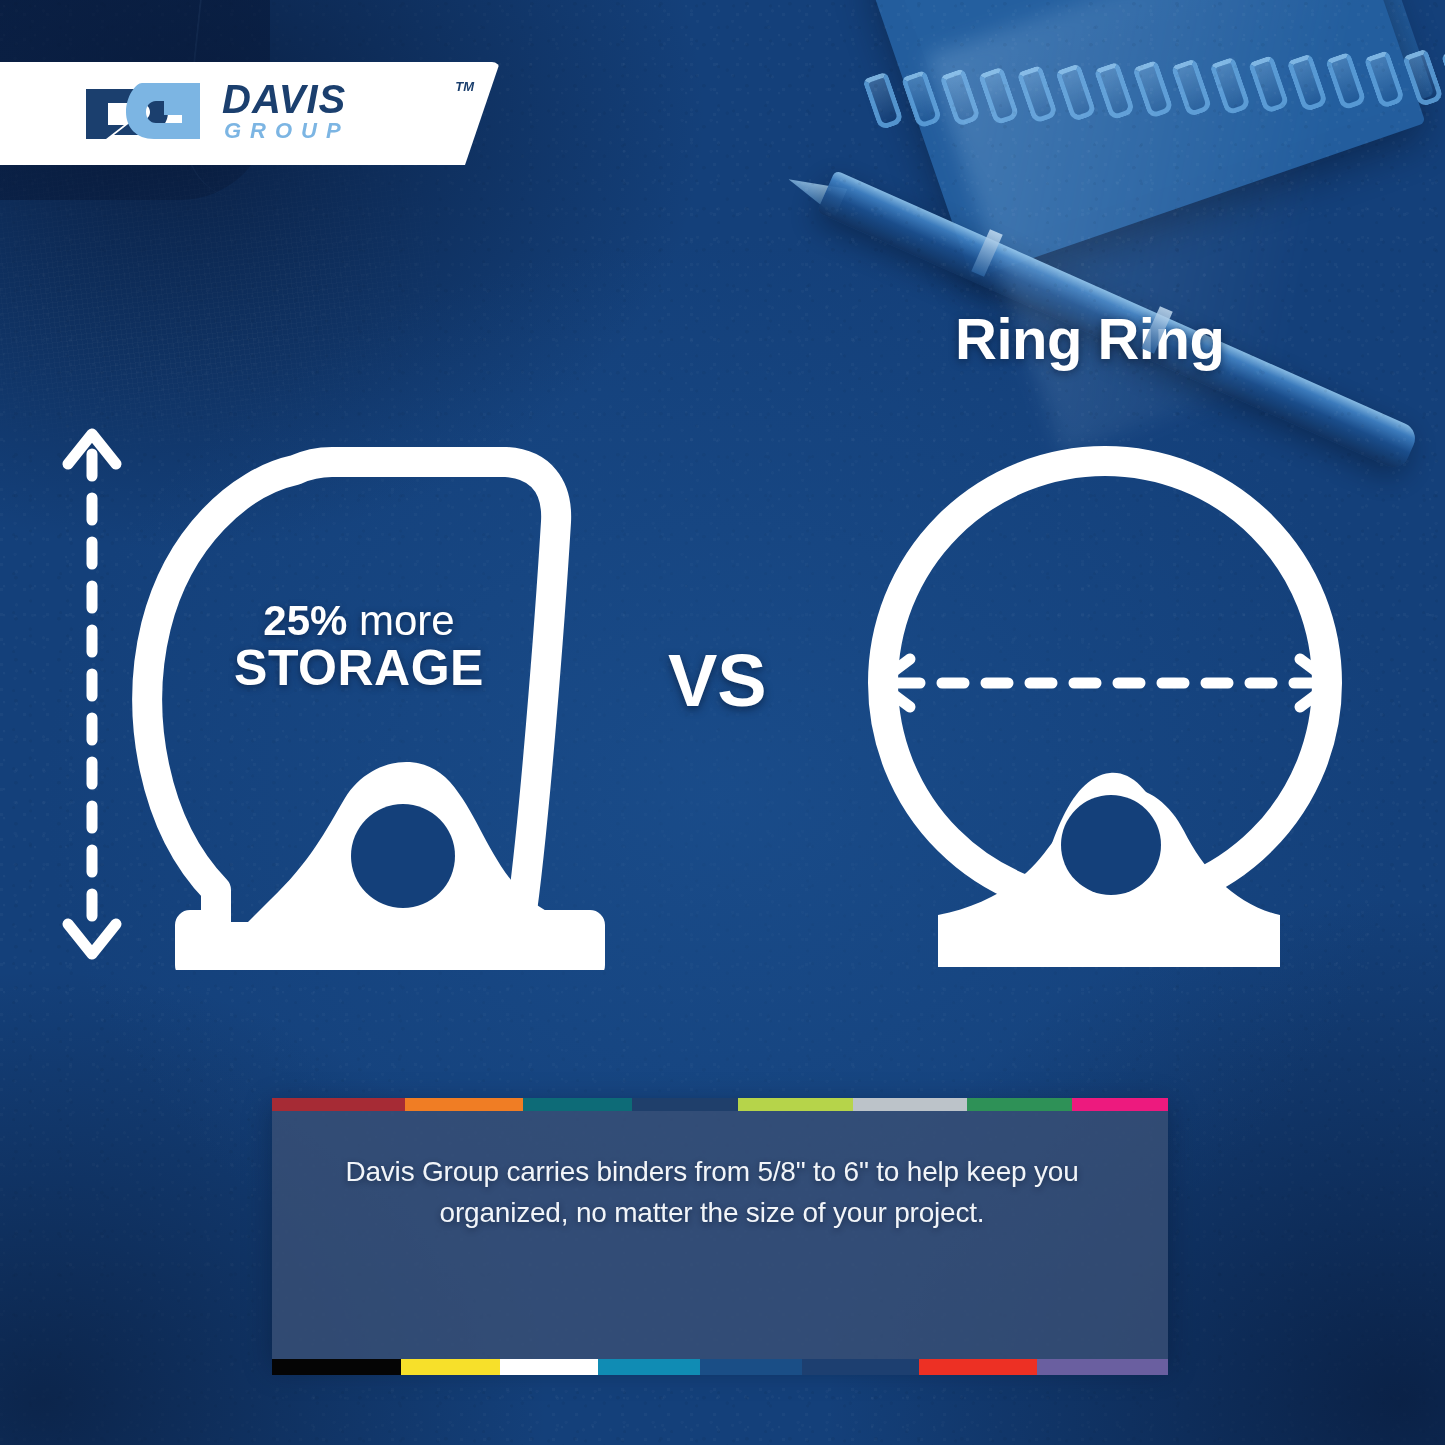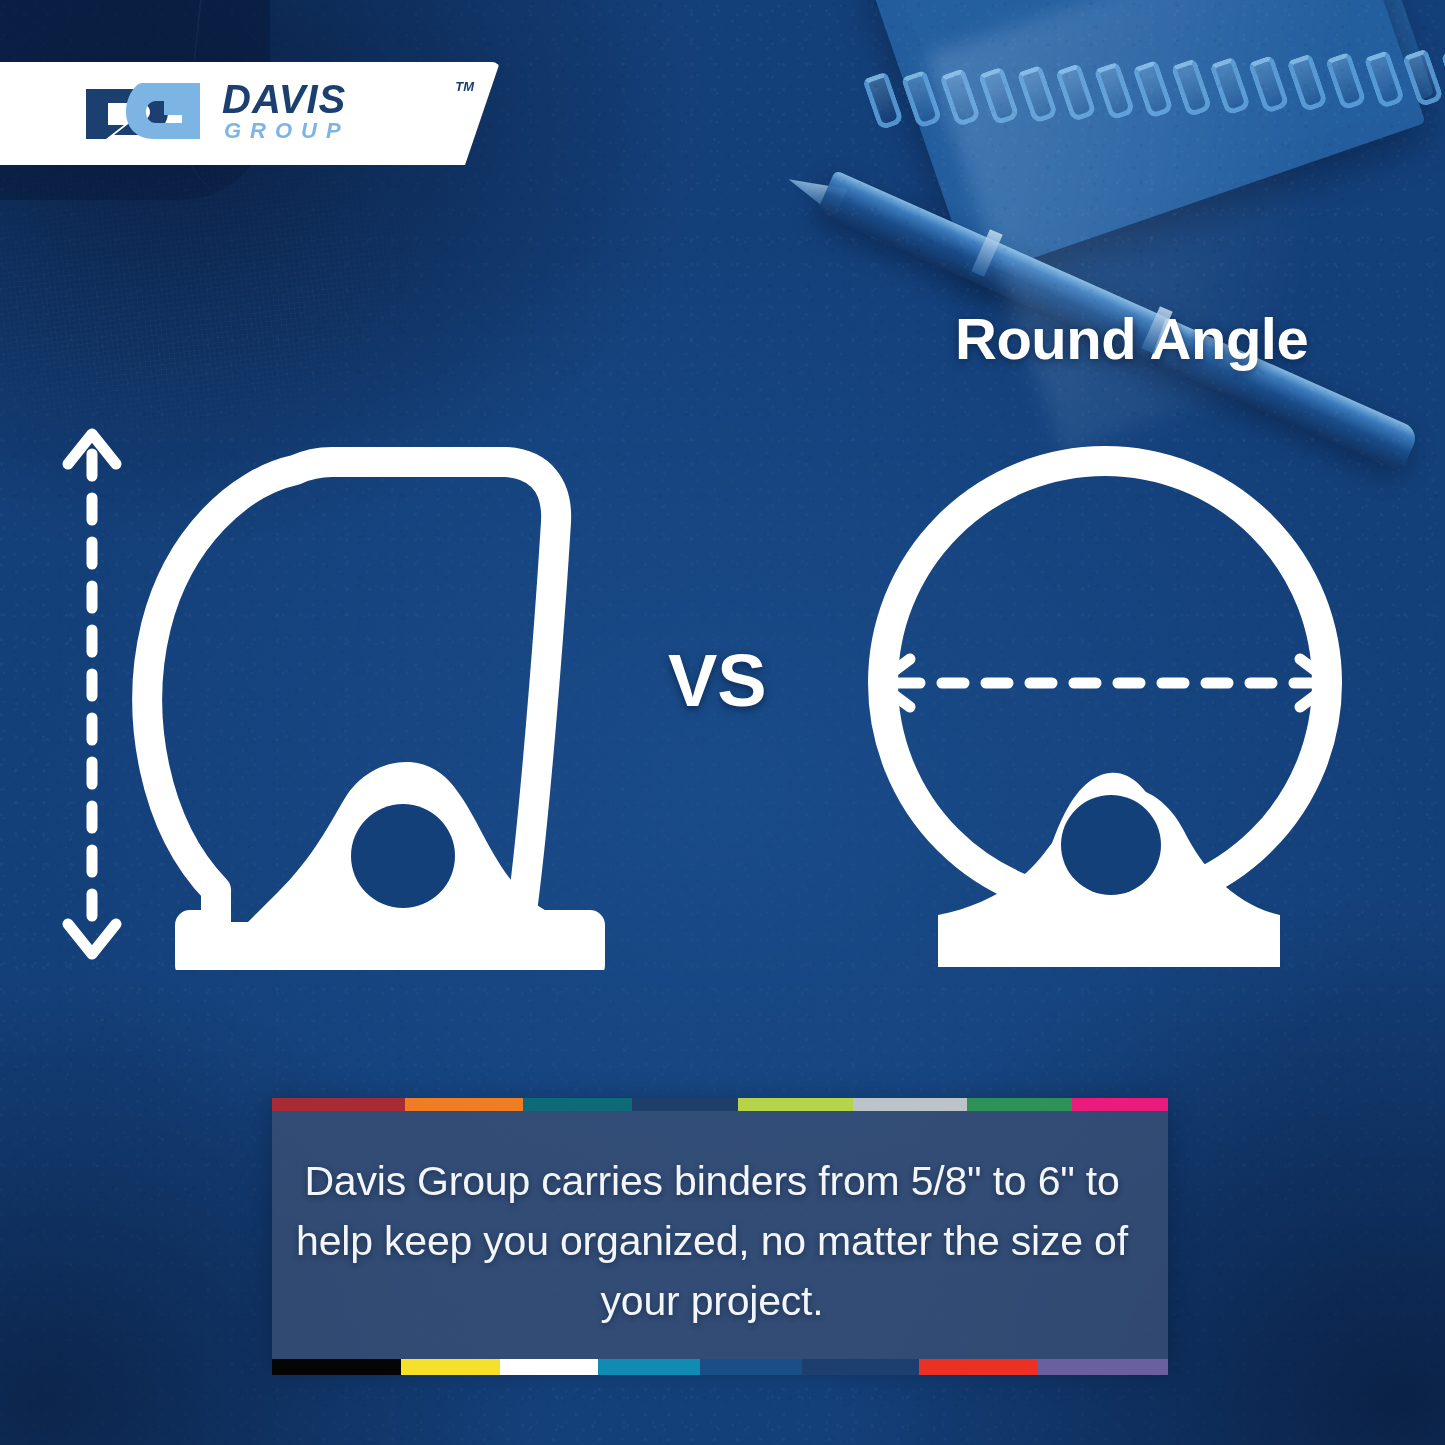--- a/index.html
+++ b/index.html
@@ -195,21 +195,21 @@
     box-shadow:0 6px 26px rgba(4,14,34,.35);
   }
   .stripe { position:absolute; left:0; width:100%; height:13px; display:flex; }
   .stripe-top { top:0; }
   .stripe-bot { bottom:-12px; height:16px; }
   .stripe span { display:block; height:100%; }
 
   .callout-text {
     position:absolute; left:12px; right:28px; top:54px;
     text-align:center; color:#f2f5f9;
-    font-size:41px; line-height:1.46; font-weight:400;
+    font-size:28px; line-height:1.46; font-weight:400;
     letter-spacing:-.2px;
     text-shadow:0 2px 6px rgba(5,16,36,.45);
   }
 </style>
 </head>
 <body>
 
 <div id="stage">
 
   <div class="bg-base"></div>
@@ -256,21 +256,21 @@
     </span>
     <span class="logo-word">
       <svg width="236" height="62" viewBox="0 0 236 62">
         <text x="0" y="32" font-family="Liberation Sans, sans-serif" font-size="40" font-weight="700" fill="#1b3f6e" letter-spacing="1">DAVIS</text>
         <text x="2" y="57" font-family="Liberation Sans, sans-serif" font-size="22" font-weight="700" fill="#7cb5e3" letter-spacing="9">GROUP</text>
       </svg>
       <span class="logo-tm">TM</span>
     </span>
   </div>
 
-  <div class="heading" id="h-right">Round Angle</div>
+  <div class="heading" id="h-right">Ring Ring</div>
 
   <svg id="v-arrow" width="64" height="532" viewBox="0 0 64 532">
     <line x1="32" y1="26" x2="32" y2="506" stroke="#ffffff" stroke-width="11" stroke-linecap="round" stroke-dasharray="22 22"></line>
     <polyline points="8,36 32,6 56,36" fill="none" stroke="#ffffff" stroke-width="11" stroke-linecap="round" stroke-linejoin="round"></polyline>
     <polyline points="8,496 32,526 56,496" fill="none" stroke="#ffffff" stroke-width="11" stroke-linecap="round" stroke-linejoin="round"></polyline>
   </svg>
 
   <svg class="ring-svg" id="angle-ring" width="520" height="540" viewBox="0 0 520 540">
 
     <path d="M175 40
@@ -291,20 +291,26 @@
              C415 478 436 488 460 492
              L462 532 Z" fill="#ffffff"></path>
 
     <path d="M196 498
              C214 430 238 356 282 350
              C326 344 352 414 372 498 Z" fill="#ffffff"></path>
 
     <circle cx="283" cy="426" r="52" fill="#14407a"></circle>
   </svg>
 
+  <div class="storage-text">
+    <div class="storage-l1">
+      <b>25%</b><span> more</span>
+    </div>
+    <div class="storage-l2">STORAGE</div>
+  </div>
 
   <div class="vs-label">VS</div>
 
   <svg class="ring-svg" id="round-ring" width="500" height="560" viewBox="0 0 500 560">
     <circle cx="245" cy="268" r="222" fill="none" stroke="#ffffff" stroke-width="30"></circle>
 
     <path d="M78 552 L78 500
              C118 492 150 476 176 448
              C198 424 212 392 240 378
              C272 362 306 380 324 416

